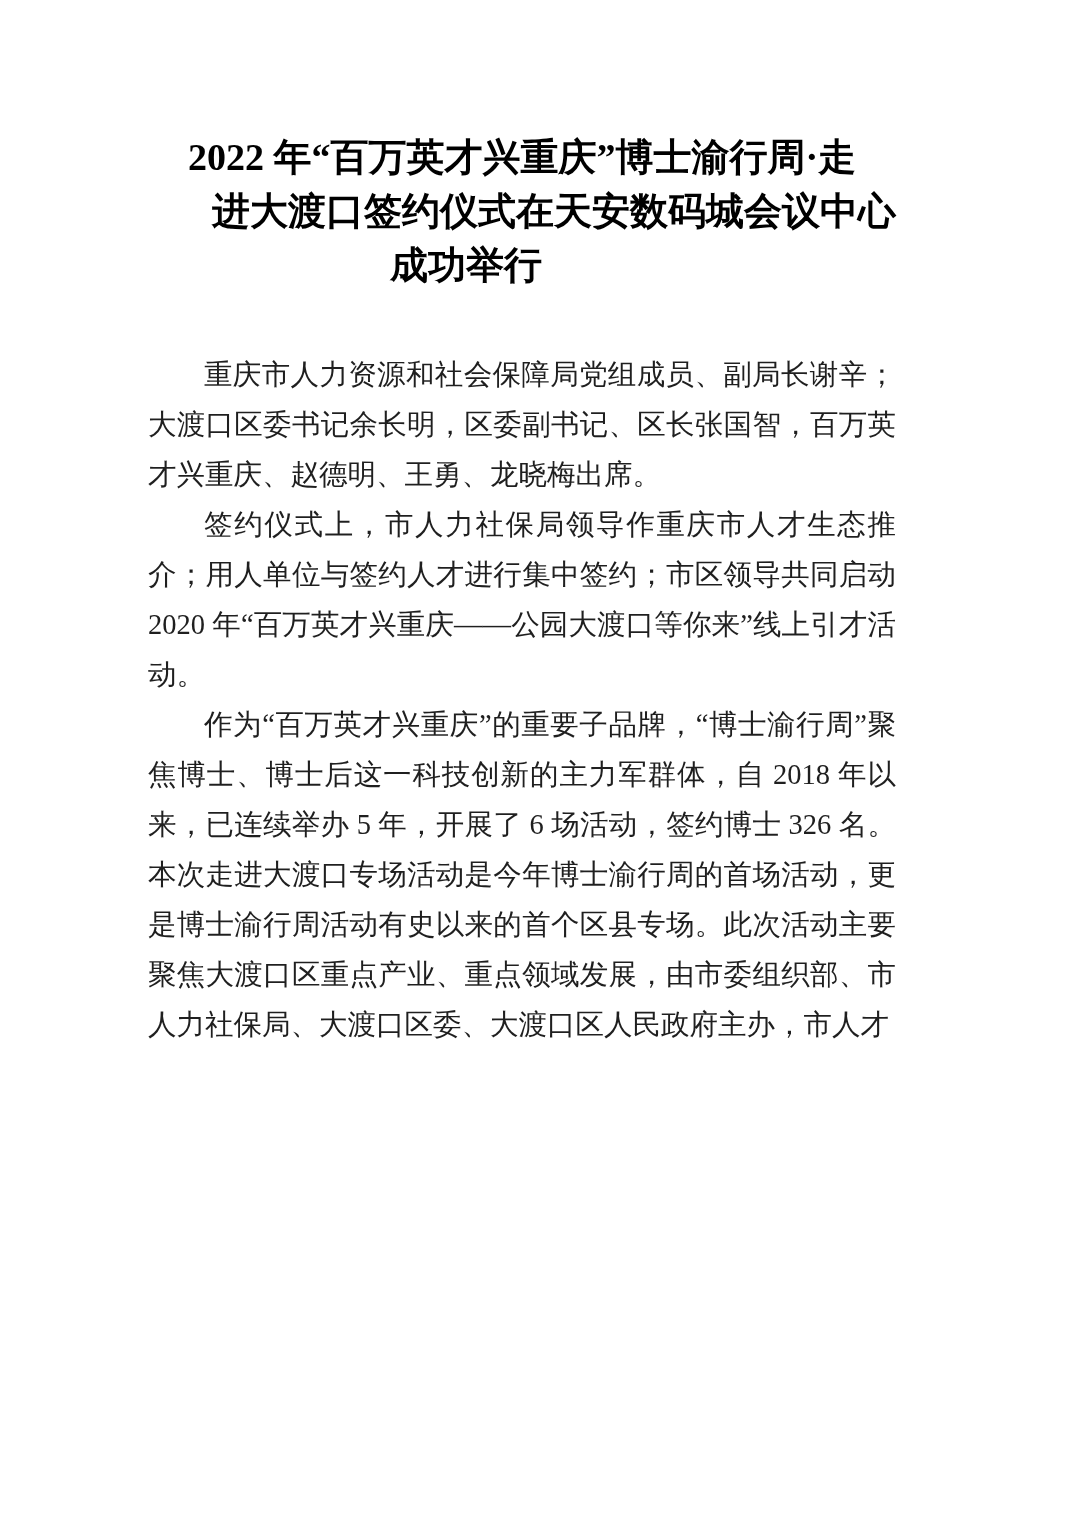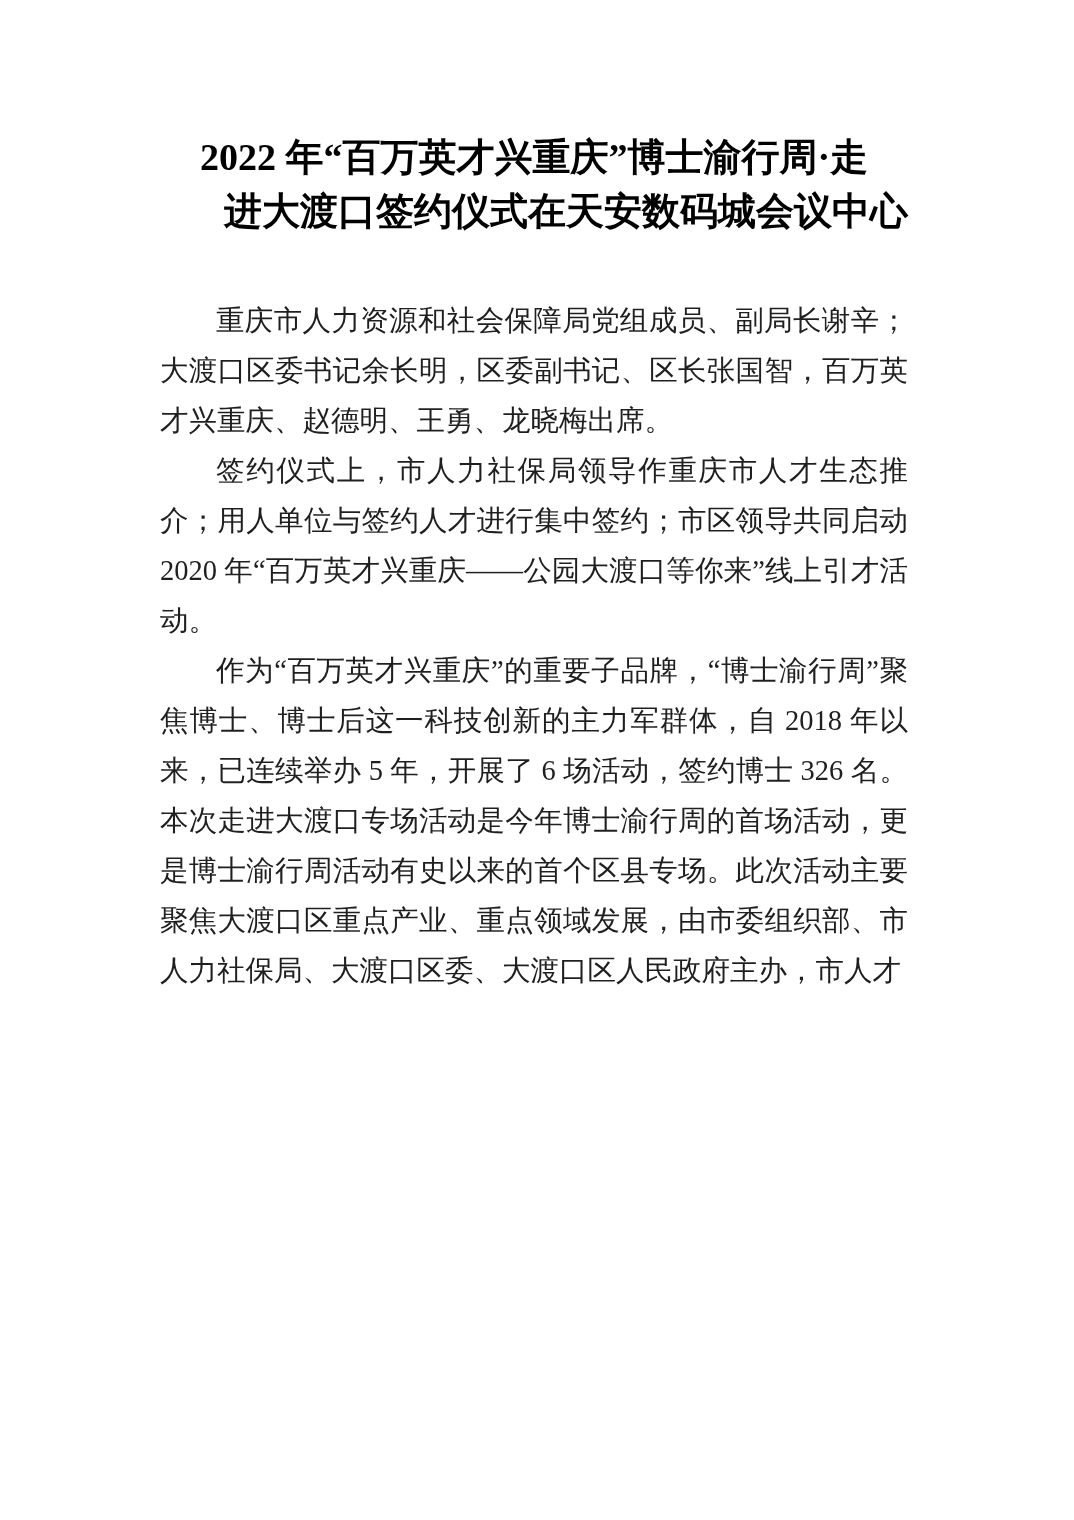--- a/index.html
+++ b/index.html
@@ -10,21 +10,21 @@
   .page {
     position: relative;
     width: 1074px;
     height: 1520px;
     background: #ffffff;
     overflow: hidden;
     font-family: "Liberation Serif", "DejaVu Serif", serif;
   }
   .content {
     position: absolute;
-    left: 160px;
+    left: 148px;
     top: 0;
     width: 748px;
   }
   .title {
     margin: 130px 0 0 0;
     padding: 0;
     color: #000000;
     font-weight: bold;
     font-size: 38px;
     line-height: 54px;
@@ -55,20 +55,21 @@
   }
 </style>
 </head>
 <body>
 
 <div class="page">
   <div class="content">
     <h1 class="title">
       <span class="title-line">2022 年“百万英才兴重庆”博士渝行周·走</span>
       <span class="title-line">进大渡口签约仪式在天安数码城会议中心</span>
+      <span class="title-line">成功举行</span>
     </h1>
     <div class="body-text">
       <p class="para">重庆市人力资源和社会保障局党组成员、副局长谢辛；大渡口区委书记余长明，区委副书记、区长张国智，百万英才兴重庆、赵德明、王勇、龙晓梅出席。</p>
       <p class="para">签约仪式上，市人力社保局领导作重庆市人才生态推介；用人单位与签约人才进行集中签约；市区领导共同启动 2020 年“百万英才兴重庆——公园大渡口等你来”线上引才活动。</p>
       <p class="para">作为“百万英才兴重庆”的重要子品牌，“博士渝行周”聚焦博士、博士后这一科技创新的主力军群体，自 2018 年以来，已连续举办 5 年，开展了 6 场活动，签约博士 326 名。本次走进大渡口专场活动是今年博士渝行周的首场活动，更是博士渝行周活动有史以来的首个区县专场。此次活动主要聚焦大渡口区重点产业、重点领域发展，由市委组织部、市人力社保局、大渡口区委、大渡口区人民政府主办，市人才</p>
     </div>
   </div>
 </div>
 
 </body></html>

